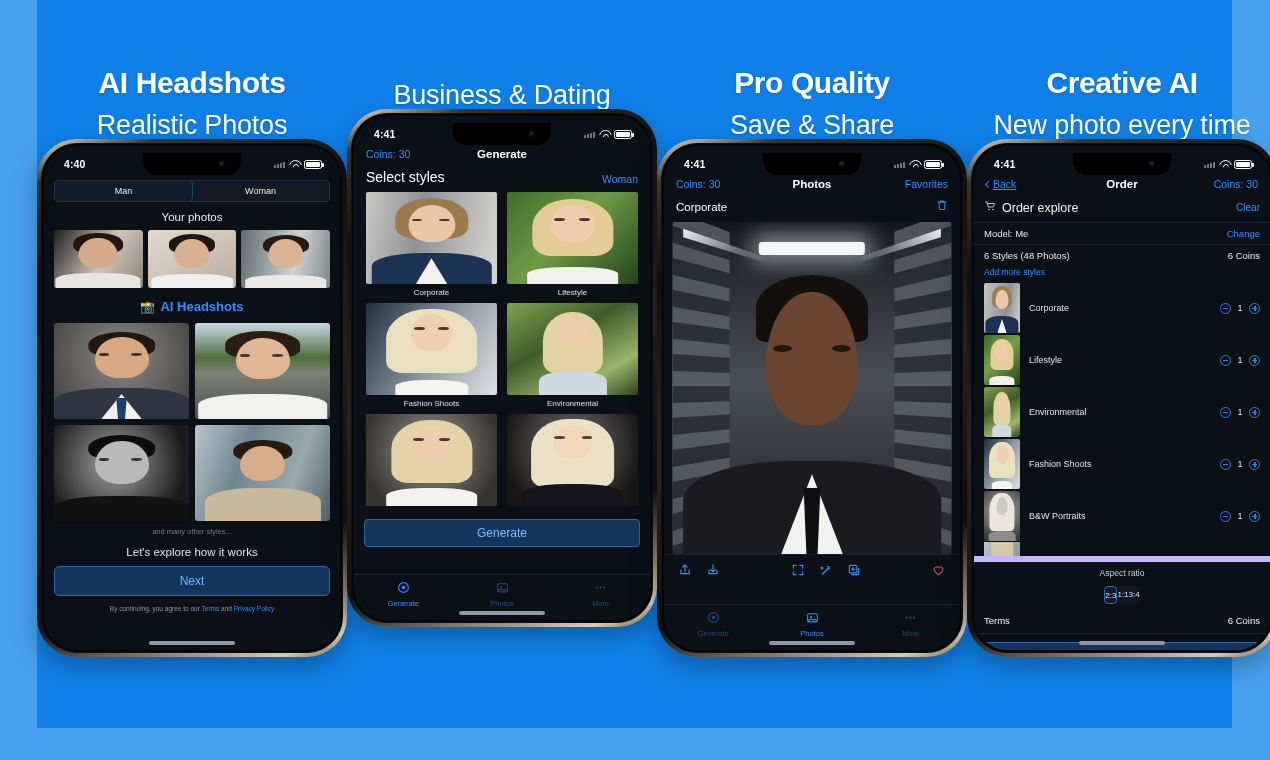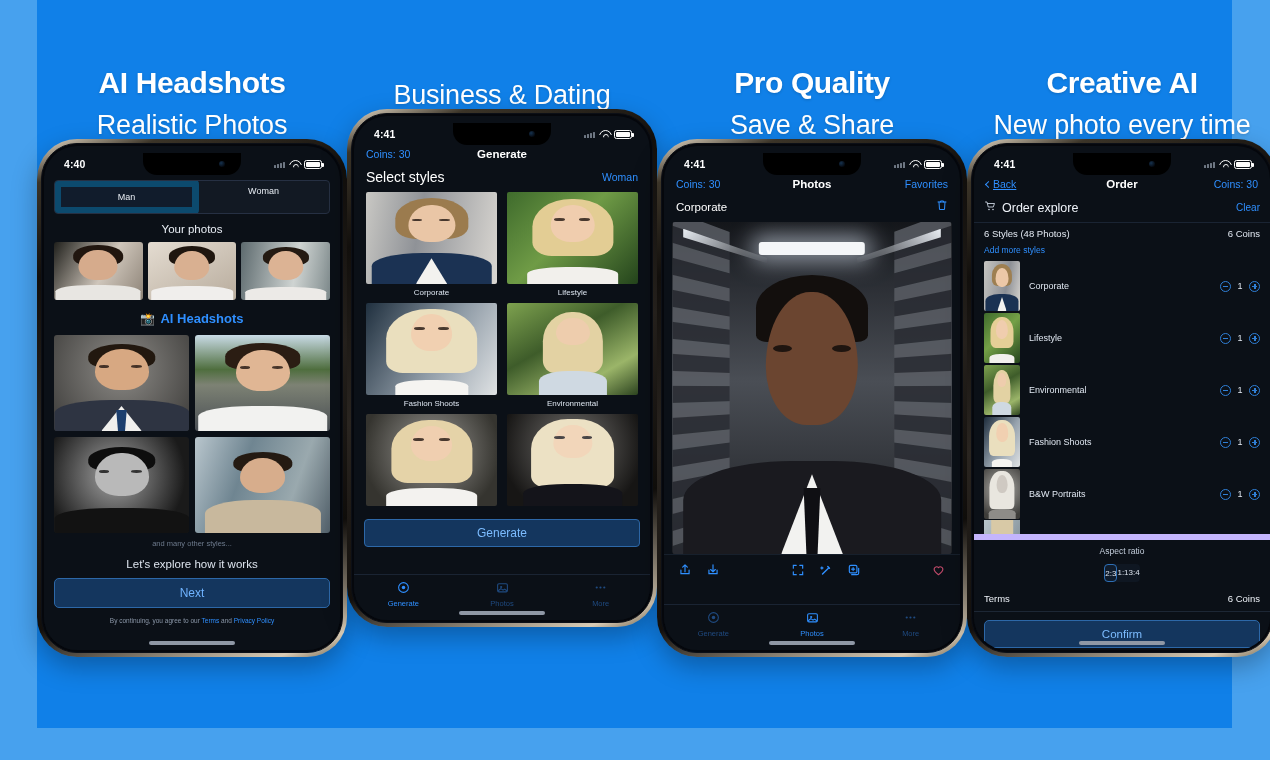--- a/index.html
+++ b/index.html
@@ -76,38 +76,38 @@
   .navbar .nav-side.right { text-align: right; }
   .nav-back { display:flex; align-items:center; gap:2px;text-decoration:underline; }
   .chev-l { width:5px;height:5px;border-left:1.6px solid #2f8fff;border-bottom:1.6px solid #2f8fff;transform:rotate(45deg); }
 
   .body { flex: 1 1 auto; overflow: hidden; position: relative; background: #0b1017; }
 
   
   .seg { display:flex; margin: 4px 10px 0; border-radius:4px; overflow:hidden; background:#121923;
          border:1px solid #263043; }
   .seg div { flex:1; text-align:center; font-size:9px; color:#e7ecf3; padding:5px 0; }
-  .seg div.on { background:#111c2c; border:7px solid #0c4a6e; border-radius:4px; margin:-1px; }
+  .seg div.on { background:#111c2c; border:1px solid #0c4a6e; border-radius:4px; margin:-1px; }
   .sec-title { text-align:center; color:#e9eef5; font-size:11.5px; margin:9px 0 7px; }
   .thumbrow { display:flex; gap:5px; padding: 0 10px; }
   .thumbrow .t { flex:1; height:58px; border-radius:3px; overflow:hidden; }
   .brandline { display:flex; align-items:center; justify-content:center; gap:5px; margin:11px 0 9px; }
   .brandline .emoji { font-size:12px; }
   .brandline .txt { color:#2f8fff; font-size:13px; font-weight:600; }
   .grid2 { display:grid; grid-template-columns:1fr 1fr; gap:6px; padding:0 10px; }
   .grid2 .cell { height:96px; border-radius:3px; overflow:hidden; }
   .many { text-align:center; color:#6d7a8c; font-size:7.5px; margin:6px 0 0; }
   .explore { text-align:center; color:#dde4ee; font-size:11.5px; margin:10px 0 8px; }
   .btn-primary { margin:0 10px; background:#14365e; border:1px solid #2d68a8; border-radius:5px;
     text-align:center; color:#6fb3ff; font-size:12px; padding:7px 0; }
   .legal { text-align:center; font-size:6.5px; color:#8b97a8; margin-top:9px; padding:0 8px; }
   .legal a { color:#2f8fff; text-decoration:none; }
 
   
-  .rowhead { display:flex; align-items:center; justify-content:space-between; padding:2px 12px 7px; }
+  .rowhead { display:flex; align-items:flex-end; justify-content:space-between; padding:2px 12px 7px; }
   .rowhead .big { color:#fff; font-size:14px; }
   .rowhead .lnk { color:#2f8fff; font-size:10.5px; }
   .stylegrid { display:grid; grid-template-columns:1fr 1fr; gap: 6px 10px; padding:0 12px; }
   .stylecard .img { height:92px; border-radius:2px; overflow:hidden; }
   .stylecard .cap { text-align:center; color:#dbe3ee; font-size:8px; margin-top:4px; }
   .gen-btn { margin: 9px 10px 0; background:#14365e; border:1px solid #2d68a8; border-radius:4px;
     text-align:center; color:#7cbcff; font-size:12px; padding:6px 0; }
   .tabbar { display:flex; border-top:1px solid #1a2433; padding:6px 0 12px; background:#0b1017; }
   .tab { flex:1; text-align:center; color:#1f4a80; font-size:7.5px; }
   .tab.active { color:#2f8fff; }
@@ -584,20 +584,24 @@
                       <path d="M2 4h3l2.5 10h10L20 7H6" fill="none" stroke="#c8d2df" stroke-width="1.8" stroke-linecap="round"></path>
                       <circle cx="9" cy="19" r="1.6" fill="#c8d2df"></circle>
                       <circle cx="17" cy="19" r="1.6" fill="#c8d2df"></circle>
                     </svg>
               </span>
               <span>Order explore</span>
             </span>
             <span class="lnk">Clear</span>
           </div>
           <div class="ordrow">
+            <span>Model: Me</span>
+            <span class="lnk">Change</span>
+          </div>
+          <div class="ordrow">
             <span>6 Styles (48 Photos)</span>
             <span>6 Coins</span>
           </div>
           <div class="addmore">Add more styles</div>
 
           <div class="styleline">
             <div class="th">
                   <div class="ph">
                     <div class="bg" style="background:linear-gradient(100deg,#c6c5c1,#8d9096 60%,#d9d6d1)"></div>
                     <div class="hair" style="width:56%;height:44%;top:6%;background:#9e7f51;border-radius:50% 50% 28% 28%"></div>

